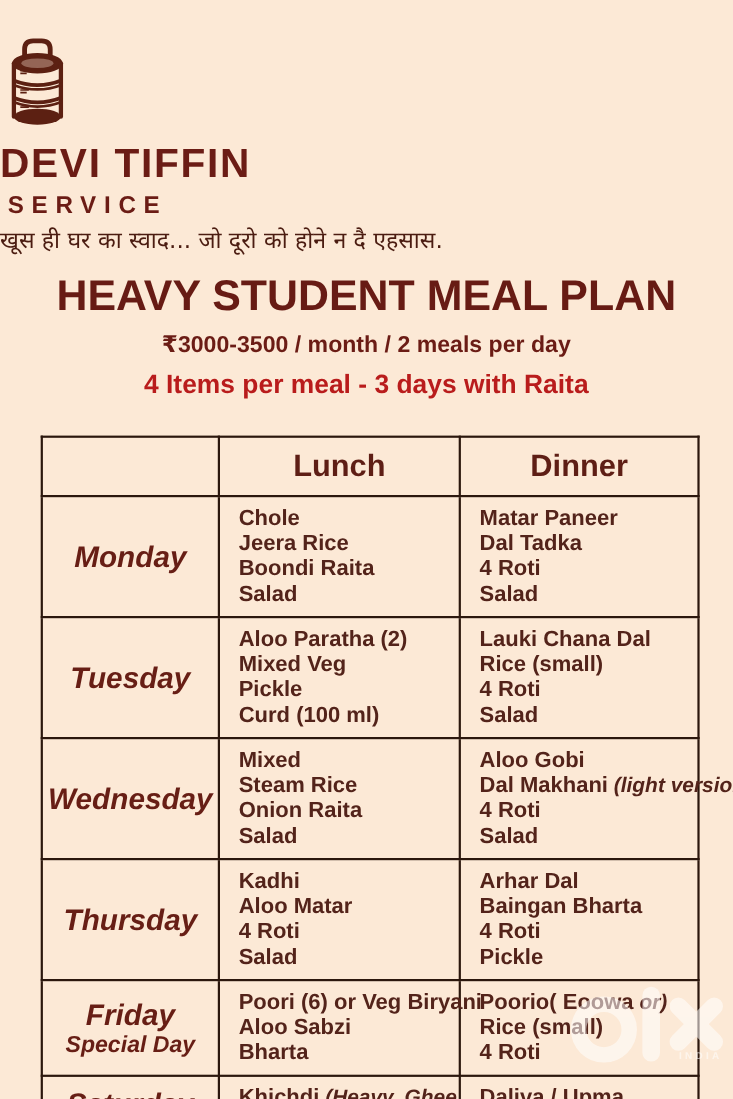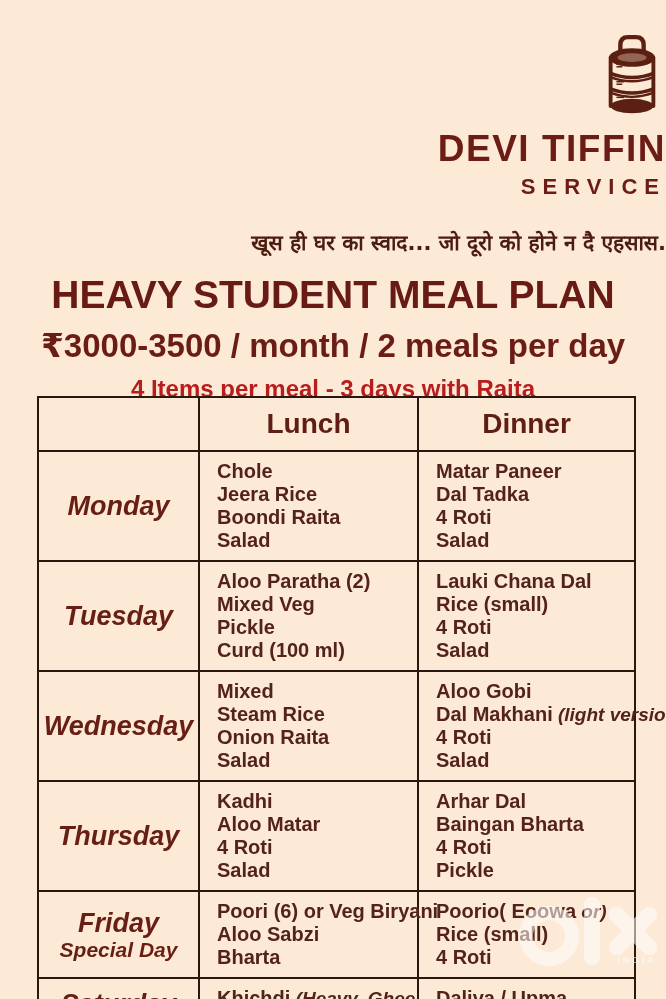--- a/index.html
+++ b/index.html
@@ -4,42 +4,42 @@
 <style>
   html,body{margin:0;padding:0;}
   body{
     width:666px;height:999px;overflow:hidden;
     background:#fce9d6;
     font-family:"Liberation Sans","DejaVu Sans",sans-serif;
   }
   .page{position:relative;width:666px;height:999px;background:#fce9d6;}
 
   
-  .hdr{display:flex;flex-direction:column;align-items:flex-end;text-align:center;}
+  .hdr{display:flex;flex-direction:column;align-items:flex-start;text-align:center;}
   .tiffin{margin-top:32px;}
   .brand{
     margin-top:10px;font-size:37px;font-weight:bold;color:#6b1c15;
     letter-spacing:1.5px;
   }
   .brand-sub{
     margin-top:4px;font-size:22px;font-weight:bold;color:#6b1c15;
     letter-spacing:7px;text-indent:7px;
   }
   .tagline{
-    margin-top:28px;font-size:21px;font-weight:bold;color:#4b1c11;
+    margin-top:3px;font-size:21px;font-weight:normal;color:#4b1c11;
     font-family:"DejaVu Sans",sans-serif;
   }
 
   
   .plan{display:flex;flex-direction:column;align-items:center;text-align:center;}
   .plan-title{
     margin-top:17px;font-size:39px;font-weight:bold;color:#671b14;
     letter-spacing:0px;white-space:nowrap;
   }
-  .plan-price{margin-top:9px;font-size:33px;font-weight:bold;color:#6b1c15;}
+  .plan-price{margin-top:9px;font-size:21px;font-weight:bold;color:#6b1c15;}
   .plan-items{margin-top:10px;font-size:24px;font-weight:bold;color:#b91c1c;}
 
   
   table.menu{
     position:absolute;left:37px;top:396px;width:597px;
     border-collapse:collapse;table-layout:fixed;
     background:#fce9d6;
   }
   table.menu th,table.menu td{border:2px solid #2b170d;}
   th.col-h{

